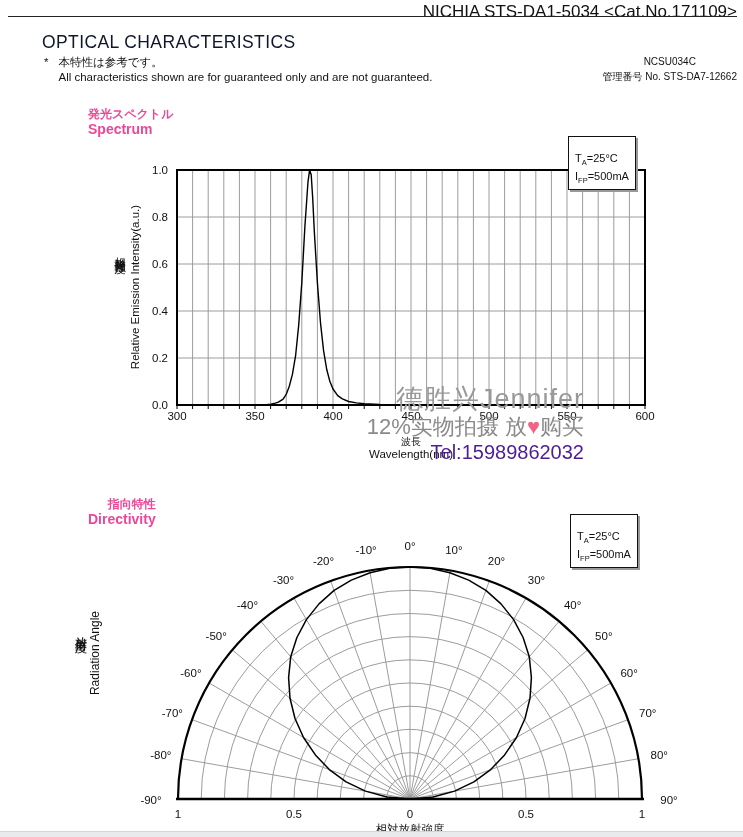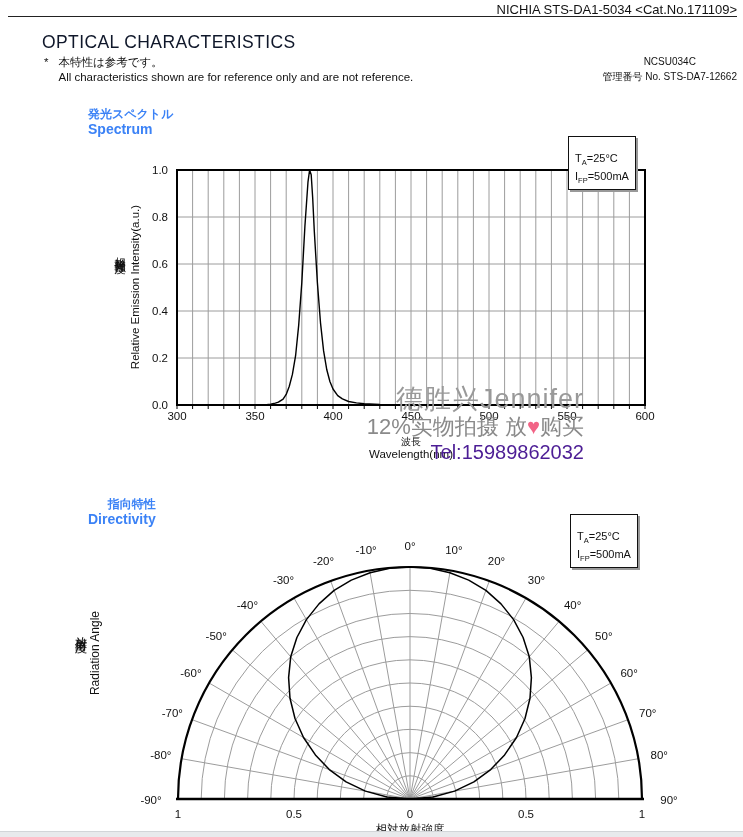--- a/index.html
+++ b/index.html
@@ -1,24 +1,24 @@
 <!DOCTYPE html>
 <html><head>
 <meta charset="utf-8">
 <style>
   html,body{margin:0;padding:0;background:#fff;}
   .page{position:relative;width:743px;height:837px;background:#ffffff;overflow:hidden;
         font-family:"Liberation Sans",sans-serif;color:#111;}
   .abs{position:absolute;}
-  .hdr-right{top:2px;right:6px;font-size:13px;color:#111;}
+  .hdr-right{top:2px;right:6px;font-size:17px;color:#111;}
   .hdr-rule{top:16px;left:8px;width:729px;border-top:1.3px solid #222;height:0;}
   .title{top:20px;left:30px;font-size:17.5px;font-weight:400;color:#0f172a;letter-spacing:.4px;margin:12px;}
   .note{top:55px;left:44px;font-size:11.5px;line-height:14.5px;display:flex;gap:10px;}
   .doc-info{top:55px;right:6px;font-size:10px;line-height:14.5px;text-align:center;}
-  .sec-label{color:#3b82f6;font-weight:bold;line-height:15px;}
+  .sec-label{color:#ec4899;font-weight:bold;line-height:15px;}
   .sec-label .jp{font-size:12px;}
   .sec-label .en{font-size:14px;}
   .spectrum-label{top:107px;left:88px;}
   .directivity-label{top:497px;left:88px;text-align:right;}
   .cond-box{background:#fff;border:1.5px solid #111;box-shadow:2px 2px 0 #999;
             font-size:11px;line-height:13.5px;padding:15px 6px 2px 6px;white-space:nowrap;z-index:5;}
   .cond-box sub{font-size:7.5px;}
   .cond-spectrum{left:568px;top:136px;}
   .cond-directivity{left:570px;top:514px;}
   svg{position:absolute;overflow:visible;}
@@ -43,21 +43,21 @@
 <div class="page">
 
   <div class="abs hdr-right">NICHIA STS-DA1-5034 &lt;Cat.No.171109&gt;</div>
   <div class="abs hdr-rule"></div>
   <h1 class="abs title">OPTICAL CHARACTERISTICS</h1>
 
   <div class="abs note">
     <span>*</span>
     <span>
       <div>本特性は参考です。</div>
-      <div>All characteristics shown are for reference only and are not reference.</div>
+      <div>All characteristics shown are for guaranteed only and are not guaranteed.</div>
     </span>
   </div>
 
   <div class="abs doc-info">
     <div>NCSU034C</div>
     <div>管理番号 No. STS-DA7-12662</div>
   </div>
 
   <div class="abs sec-label spectrum-label">
     <div class="jp">発光スペクトル</div>

